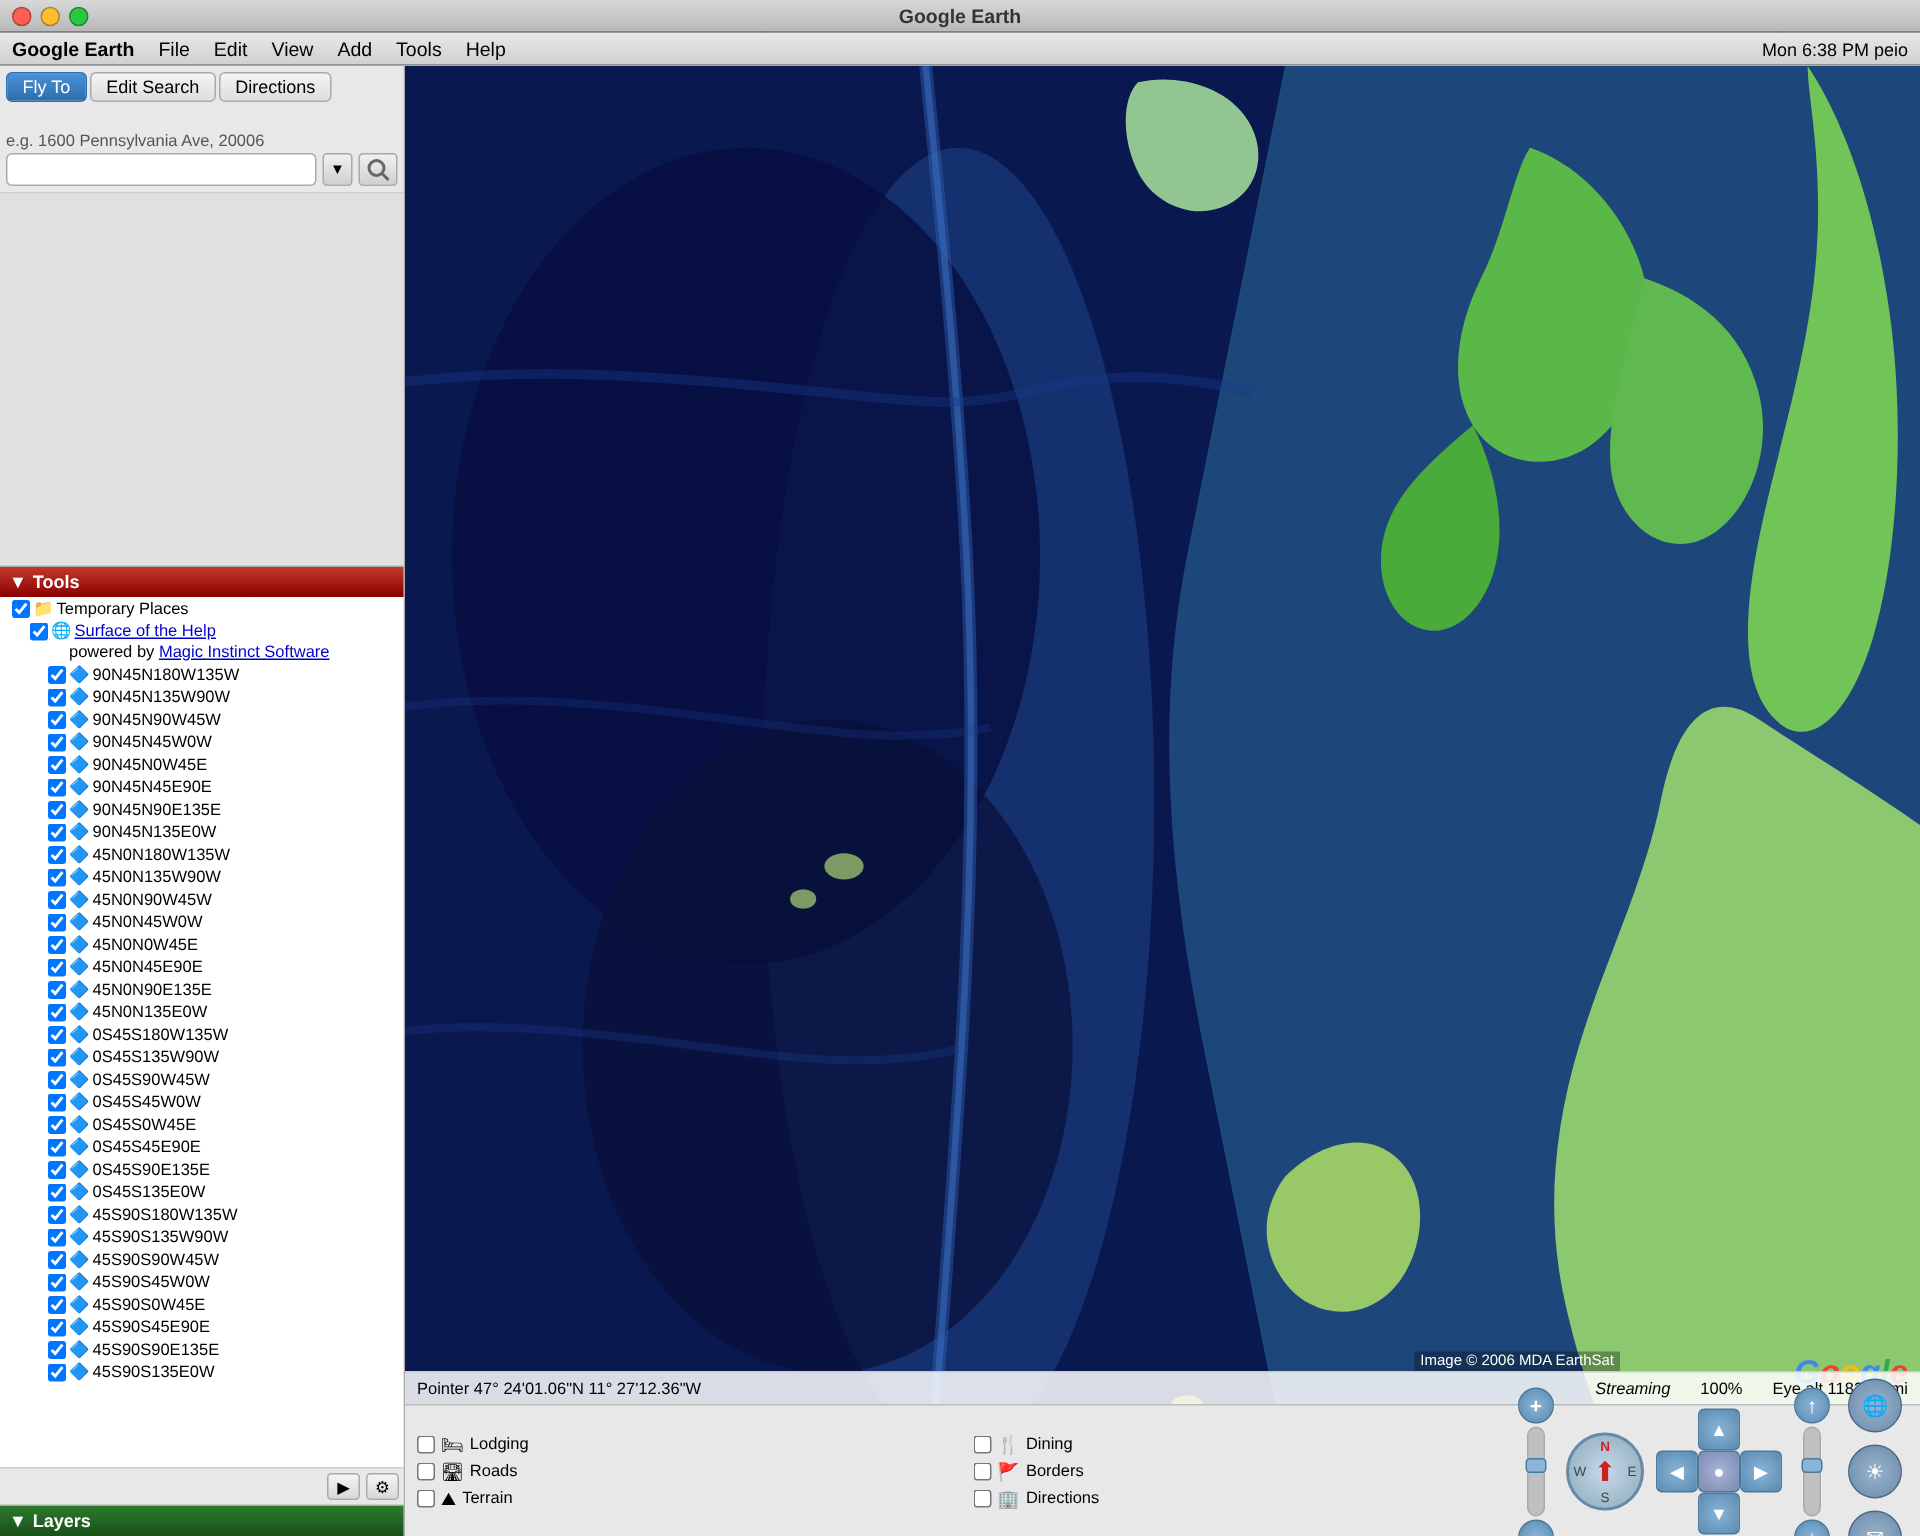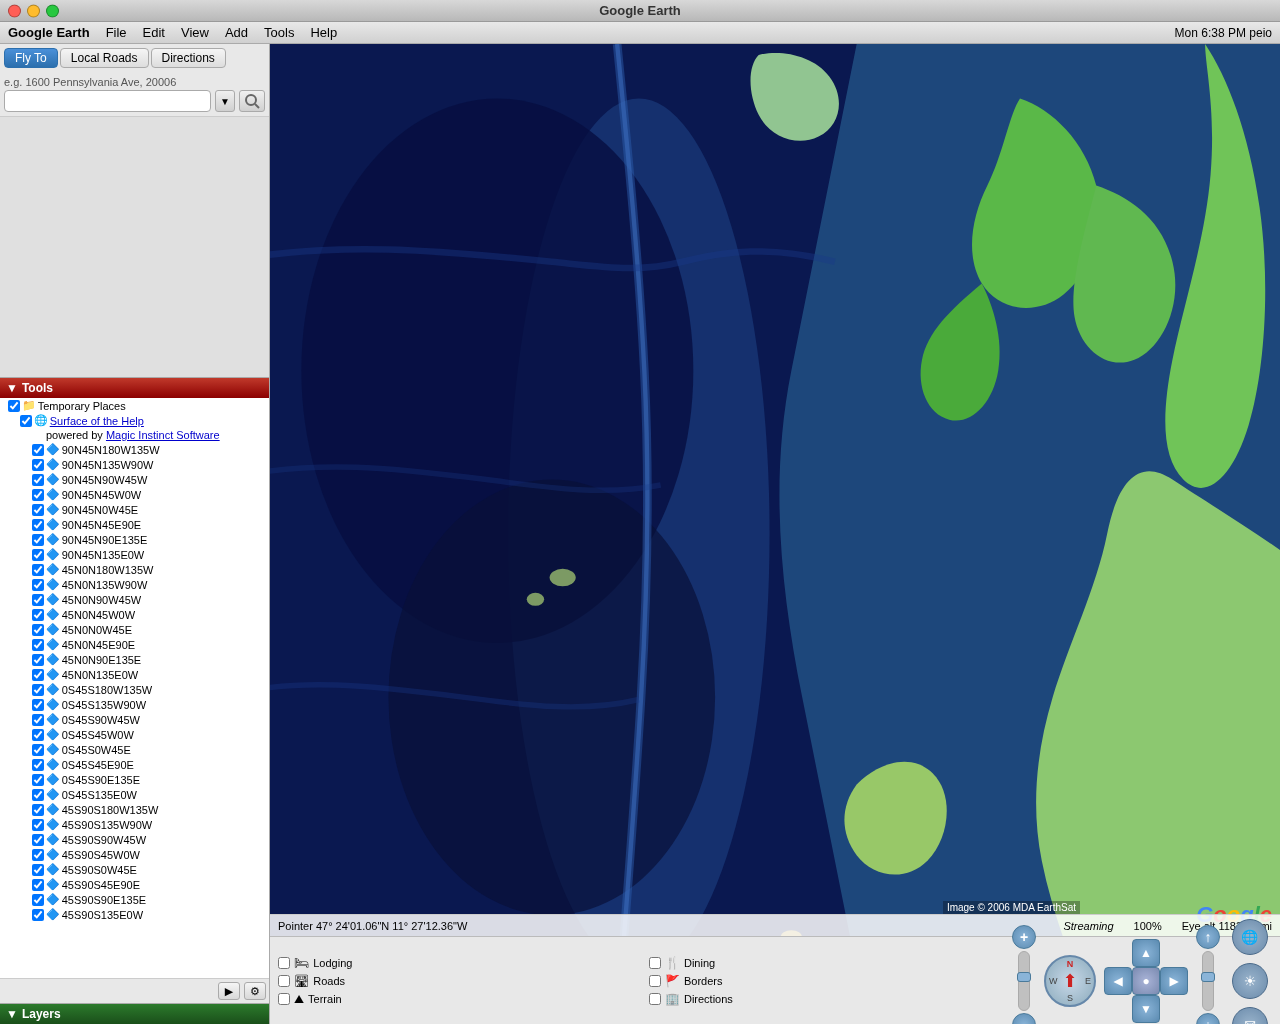--- a/index.html
+++ b/index.html
@@ -29,21 +29,21 @@
     .menu-bar-right { margin-left: auto; display: flex; align-items: center; gap: 8px; font-size: 12px; }
 
     
     .main-container { display: flex; height: calc(1024px - 22px - 22px); }
 
     
     .left-panel { width: 270px; min-width: 270px; background: #f0f0f0; display: flex; flex-direction: column; border-right: 1px solid #aaa; }
 
     
     .search-area { padding: 4px; background: #e8e8e8; border-bottom: 1px solid #ccc; }
-    .tabs { display: flex; gap: 2px; margin-bottom: 8px; }
+    .tabs { display: flex; gap: 2px; margin-bottom: 20px; }
     .tab {
       padding: 2px 10px; font-size: 12px; cursor: pointer;
       background: linear-gradient(to bottom, #f5f5f5, #ddd);
       border: 1px solid #aaa; border-radius: 4px;
     }
     .tab.active { background: linear-gradient(to bottom, #4a90d9, #2c6fad); color: white; border-color: #2c6fad; }
     .search-hint { font-size: 11px; color: #555; margin: 4px 0 2px 0; }
     .search-row { display: flex; gap: 4px; }
     .search-input { flex: 1; height: 22px; border: 1px solid #aaa; border-radius: 4px; padding: 0 4px; font-size: 12px; background: white; }
     .search-dropdown-btn {
@@ -206,21 +206,21 @@
   </div>
 </div>
 
 <div class="main-container">
 
   <div class="left-panel">
 
     <div class="search-area">
       <div class="tabs">
         <div class="tab active">Fly To</div>
-        <div class="tab">Local Roads</div>
+        <div class="tab">Edit Search</div>
         <div class="tab">Directions</div>
       </div>
       <div class="search-hint">e.g. 1600 Pennsylvania Ave, 20006</div>
       <div class="search-row">
         <input class="search-input" type="text" style="">
         <div class="search-dropdown-btn">▼</div>
         <div class="search-go-btn">
           <svg width="16" height="16" viewBox="0 0 16 16">
               <circle cx="7" cy="7" r="5" fill="none" stroke="#666" stroke-width="2"></circle>
               <line x1="11" y1="11" x2="15" y2="15" stroke="#666" stroke-width="2"></line>

